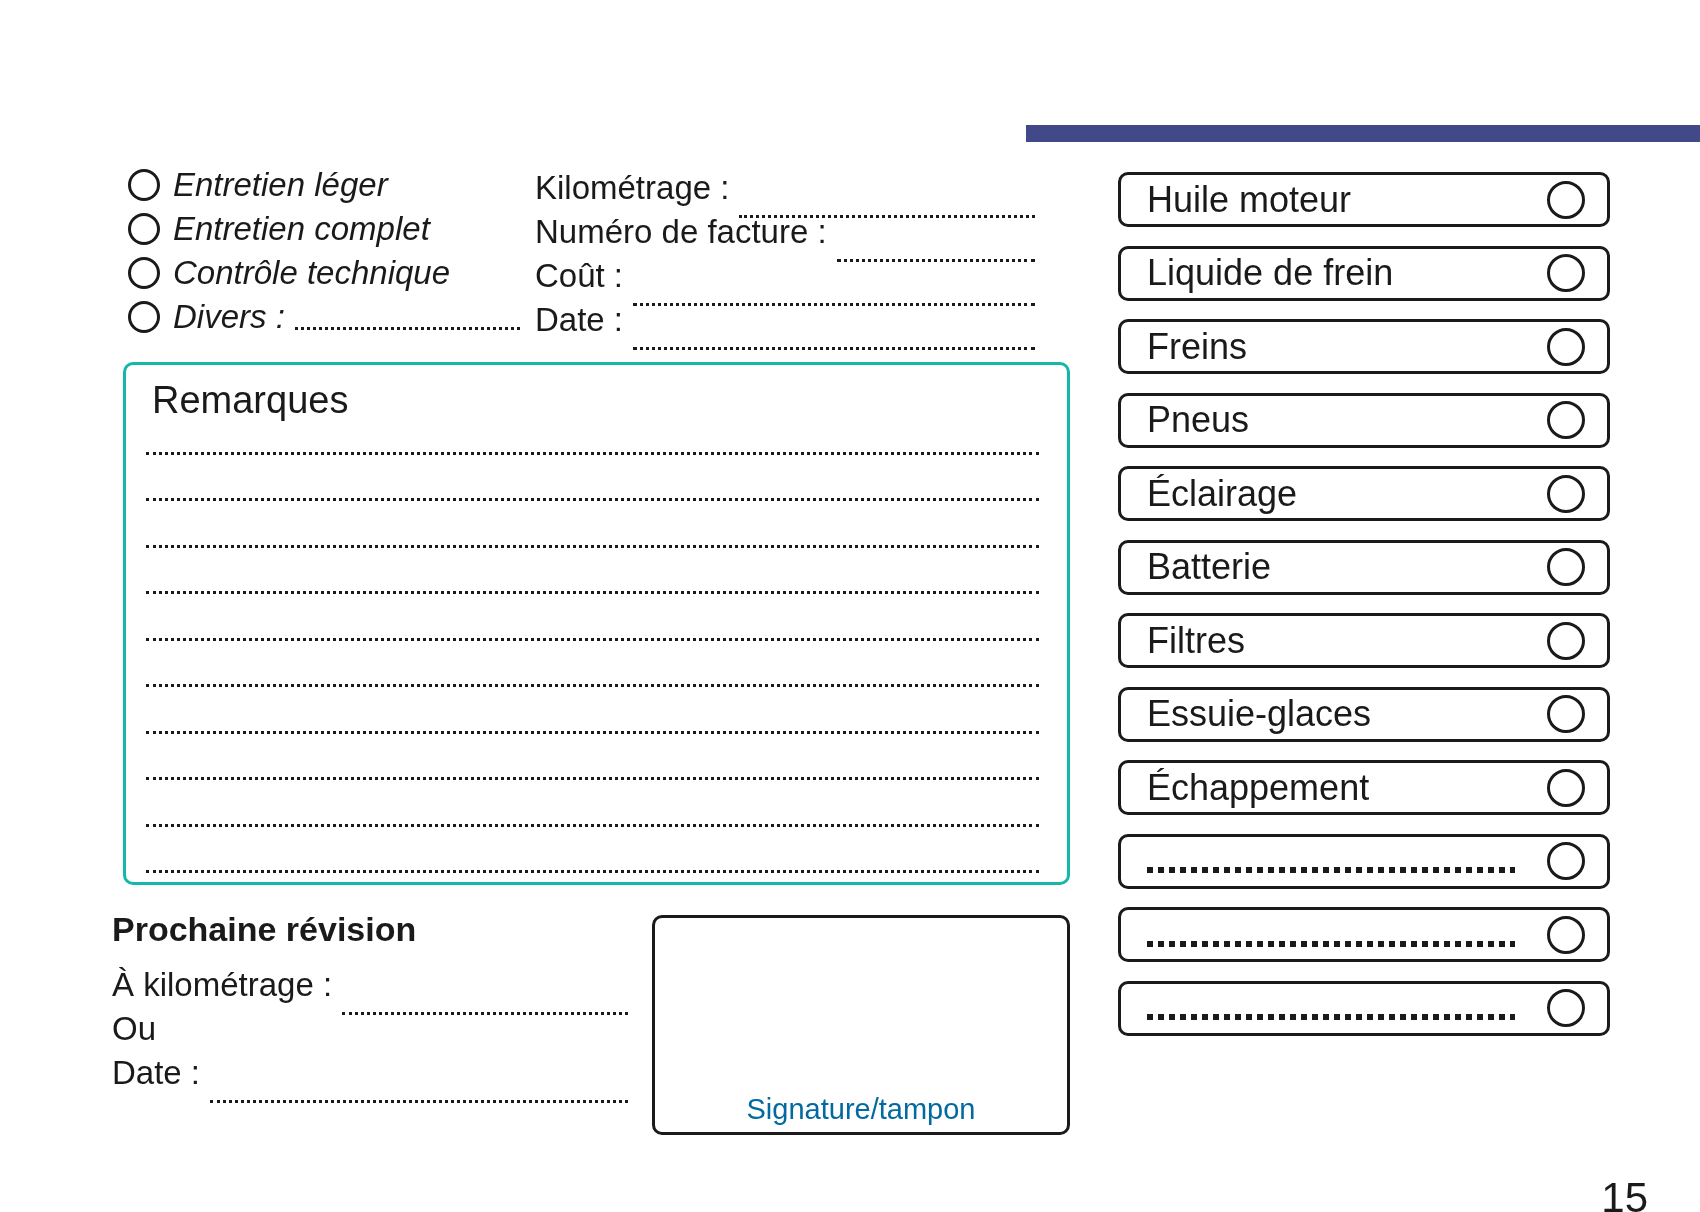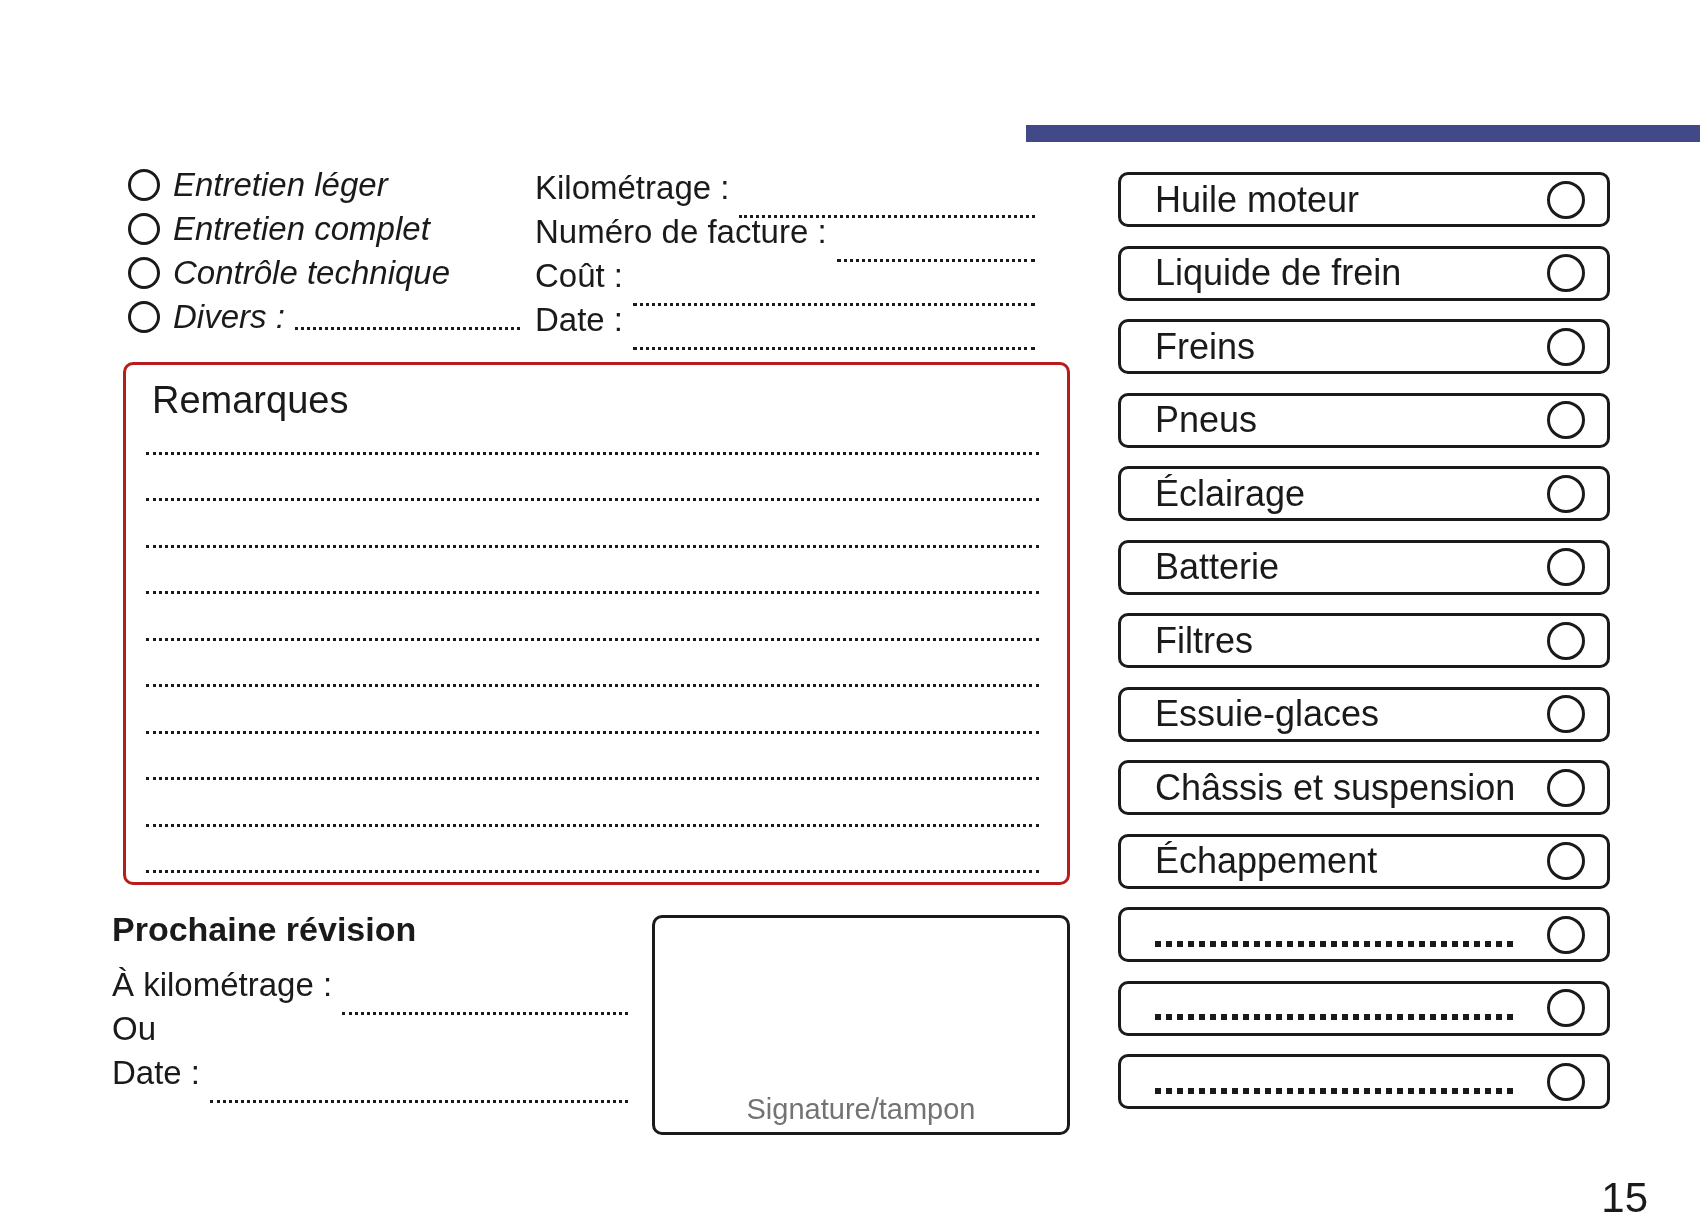--- a/index.html
+++ b/index.html
@@ -23,40 +23,40 @@
   .radio{flex:0 0 auto;width:26px;height:26px;border:3px solid #1a1a1a;border-radius:50%;margin-right:13px;background:#fff;}
   .radio-row .fine{margin-left:10px;width:225px;transform:translateY(11px);}
 
   
   .invoice-fields{position:absolute;left:535px;top:163px;width:500px;}
   .field-row{display:flex;align-items:flex-end;height:44px;}
   .field-row .fine{margin-left:10px;transform:translateY(11px);}
 
   
   .remarks-box{position:absolute;left:123px;top:362px;width:947px;height:523px;
-    border:3px solid #b91c1c;border-radius:10px;box-sizing:border-box;background:#fff;}
+    border:3px solid #14b8a6;border-radius:10px;box-sizing:border-box;background:#fff;}
   .remarks-title{position:absolute;left:26px;top:14px;font-size:38px;}
   .remarks-lines{position:absolute;left:20px;right:28px;top:43px;}
   .ruled-line{height:43.5px;border-bottom:3px dotted #1a1a1a;}
 
   
   .next-service{position:absolute;left:112px;top:908px;width:516px;}
   .ns-title{font-size:34px;font-weight:bold;line-height:42px;margin-bottom:10px;}
   .ns-row{height:44px;}
 
   
   .signature-box{position:absolute;left:652px;top:915px;width:418px;height:220px;
     border:3px solid #1a1a1a;border-radius:10px;box-sizing:border-box;background:#fff;}
   .signature-label{position:absolute;left:0;right:0;bottom:6px;text-align:center;
-    font-size:29px;color:#737373;}
+    font-size:29px;color:#0369a1;}
 
   
   .checklist{position:absolute;left:1118px;top:172px;width:492px;display:flex;flex-direction:column;gap:18.5px;}
   .check-box{box-sizing:border-box;height:55px;border:3px solid #1a1a1a;border-radius:10px;
-    display:flex;align-items:center;padding:0 22px 0 34px;background:#fff;}
+    display:flex;align-items:center;padding:0 22px 0 26px;background:#fff;}
   .check-lbl{font-size:36px;}
   .check-circle{flex:0 0 auto;margin-left:auto;width:32px;height:32px;border:3px solid #1a1a1a;border-radius:50%;background:#fff;}
   .leader.bold{height:6px;background:repeating-linear-gradient(to right,#1a1a1a 0 6px,transparent 6px 11px);
     margin-right:32px;transform:translateY(9px);}
 
   .page-number{position:absolute;right:52px;top:1174px;font-size:42px;text-align:center;}
 </style>
 </head>
 <body>
 
@@ -184,25 +184,20 @@
         <span class="lbl check-lbl">Filtres</span>
 
         <span class="check-circle"></span>
       </div>
       <div class="check-box">
         <span class="lbl check-lbl">Essuie-glaces</span>
 
         <span class="check-circle"></span>
       </div>
       <div class="check-box">
-        <span class="lbl check-lbl">Châssis et suspension</span>
-
-        <span class="check-circle"></span>
-      </div>
-      <div class="check-box">
         <span class="lbl check-lbl">Échappement</span>
 
         <span class="check-circle"></span>
       </div>
       <div class="check-box">
         <span class="lbl check-lbl"></span>
         <span class="leader bold grow"></span>
         <span class="check-circle"></span>
       </div>
       <div class="check-box">

